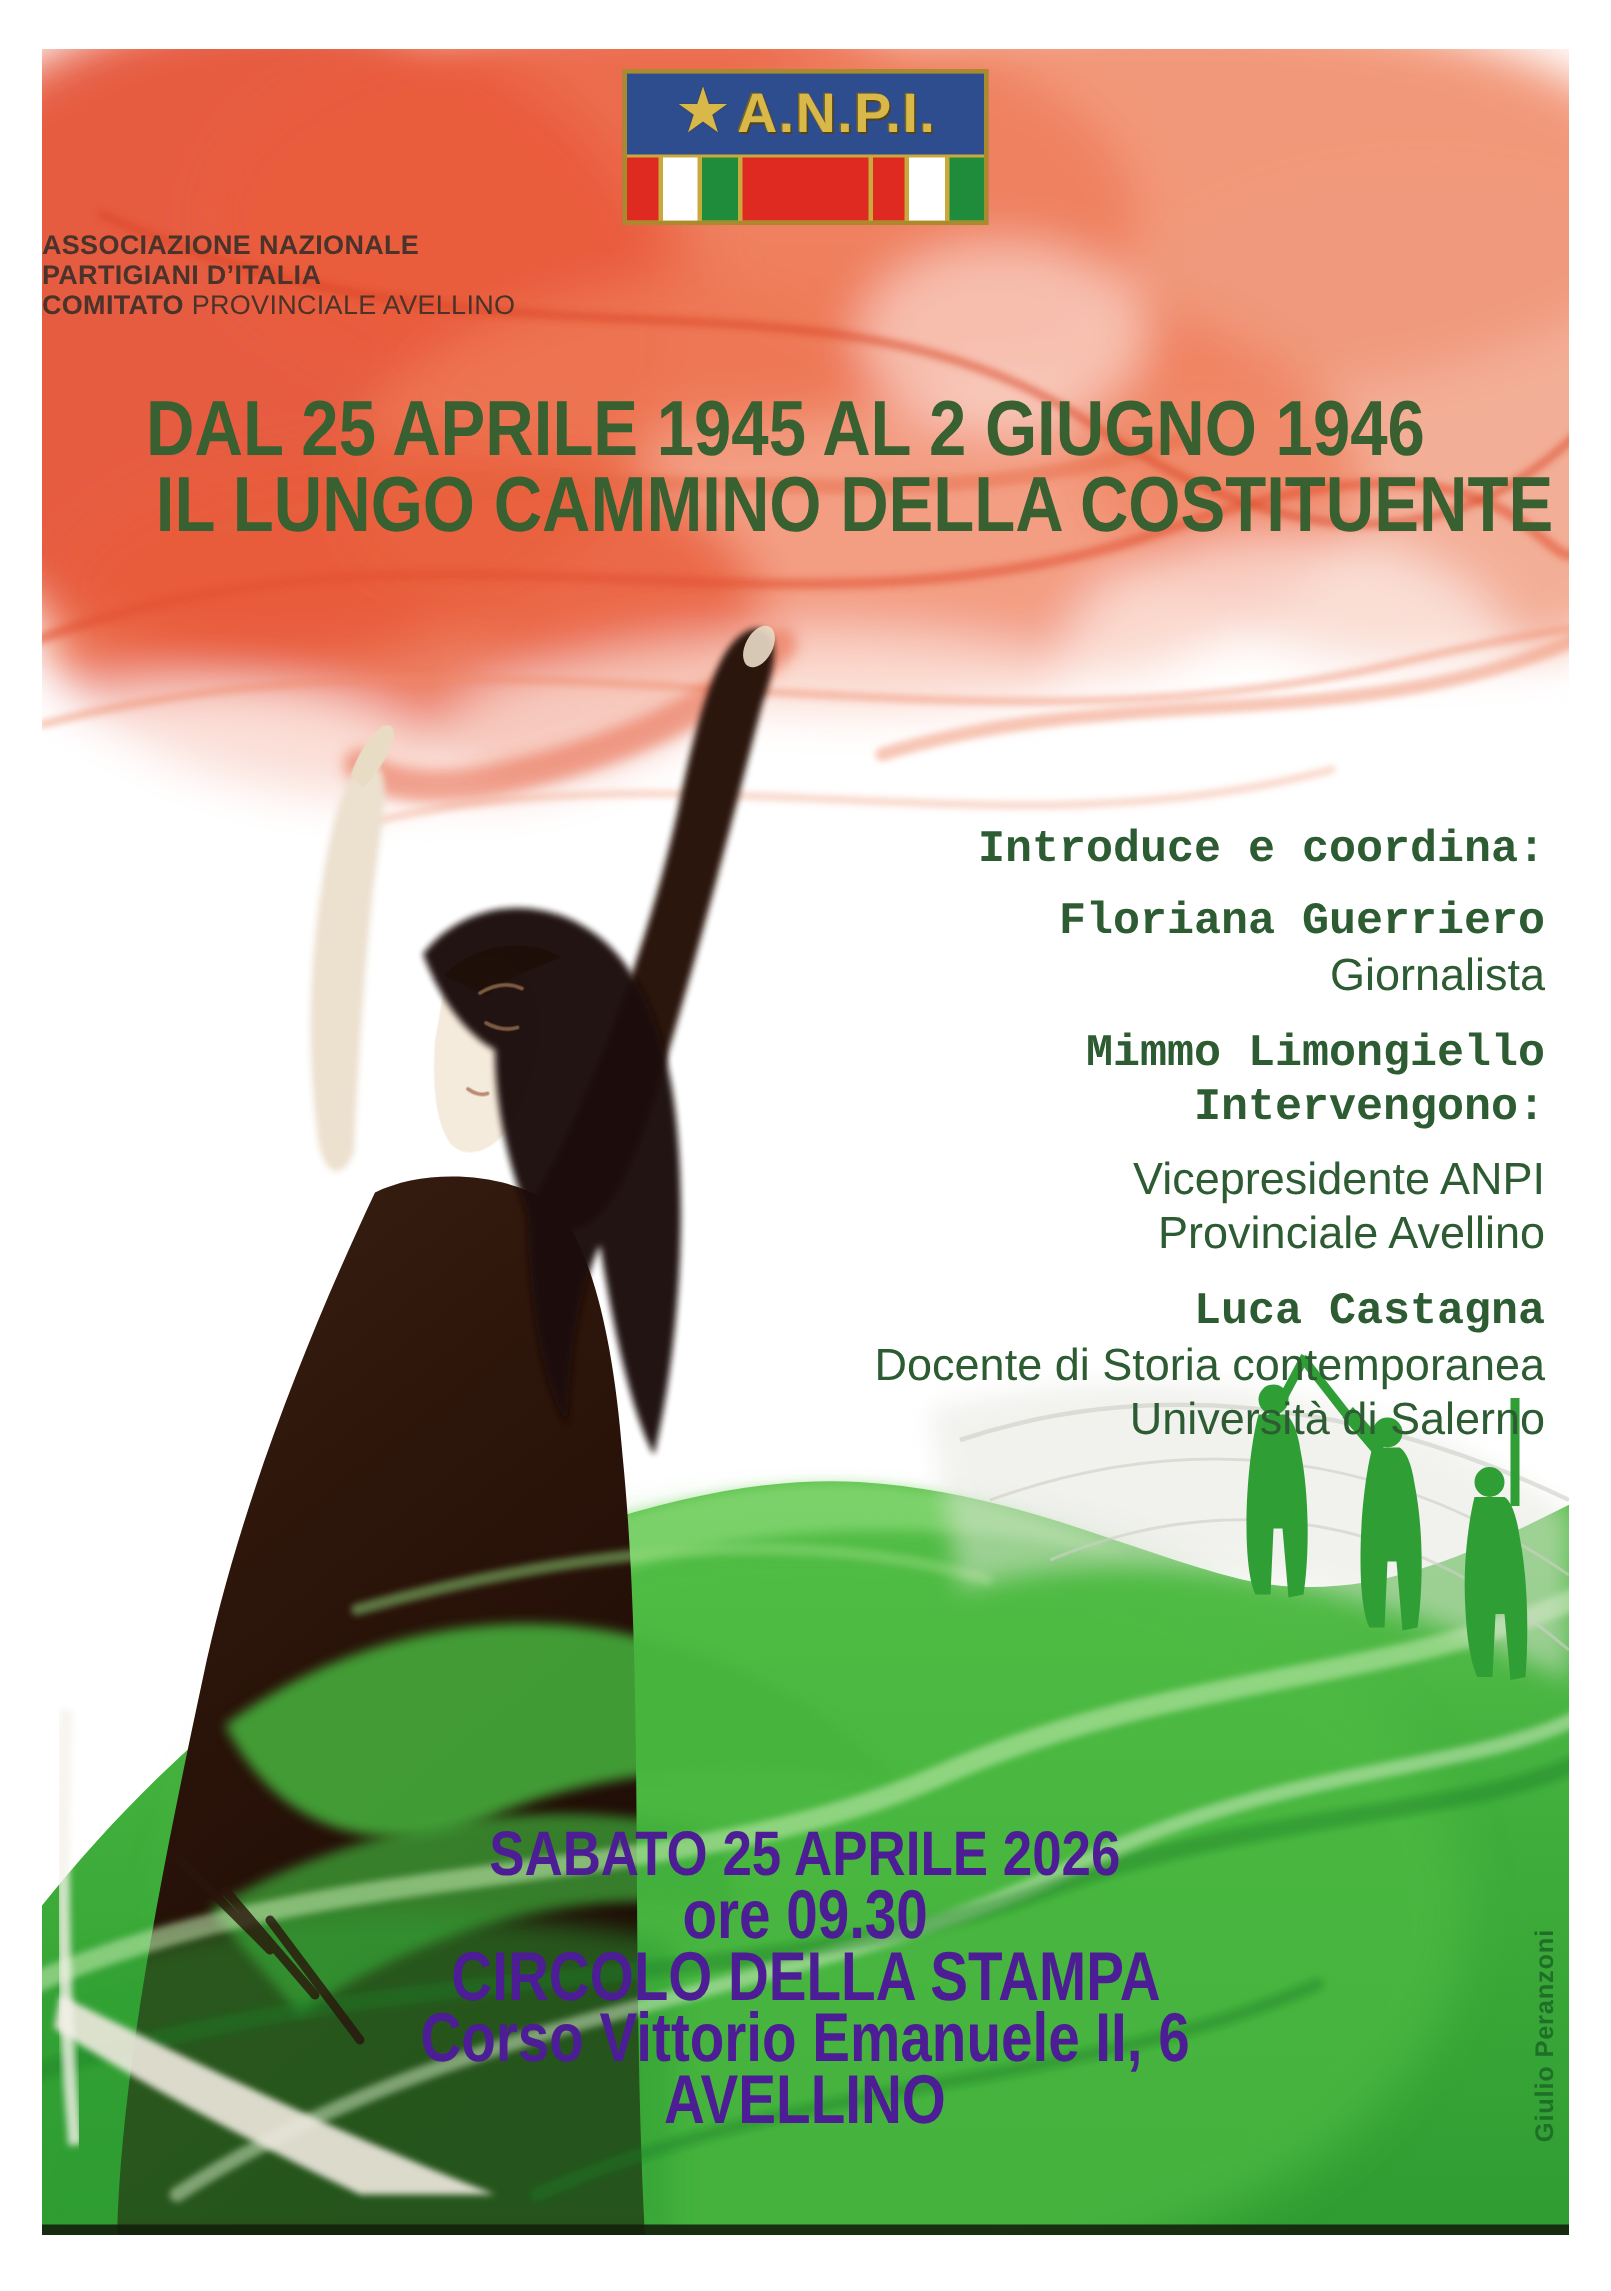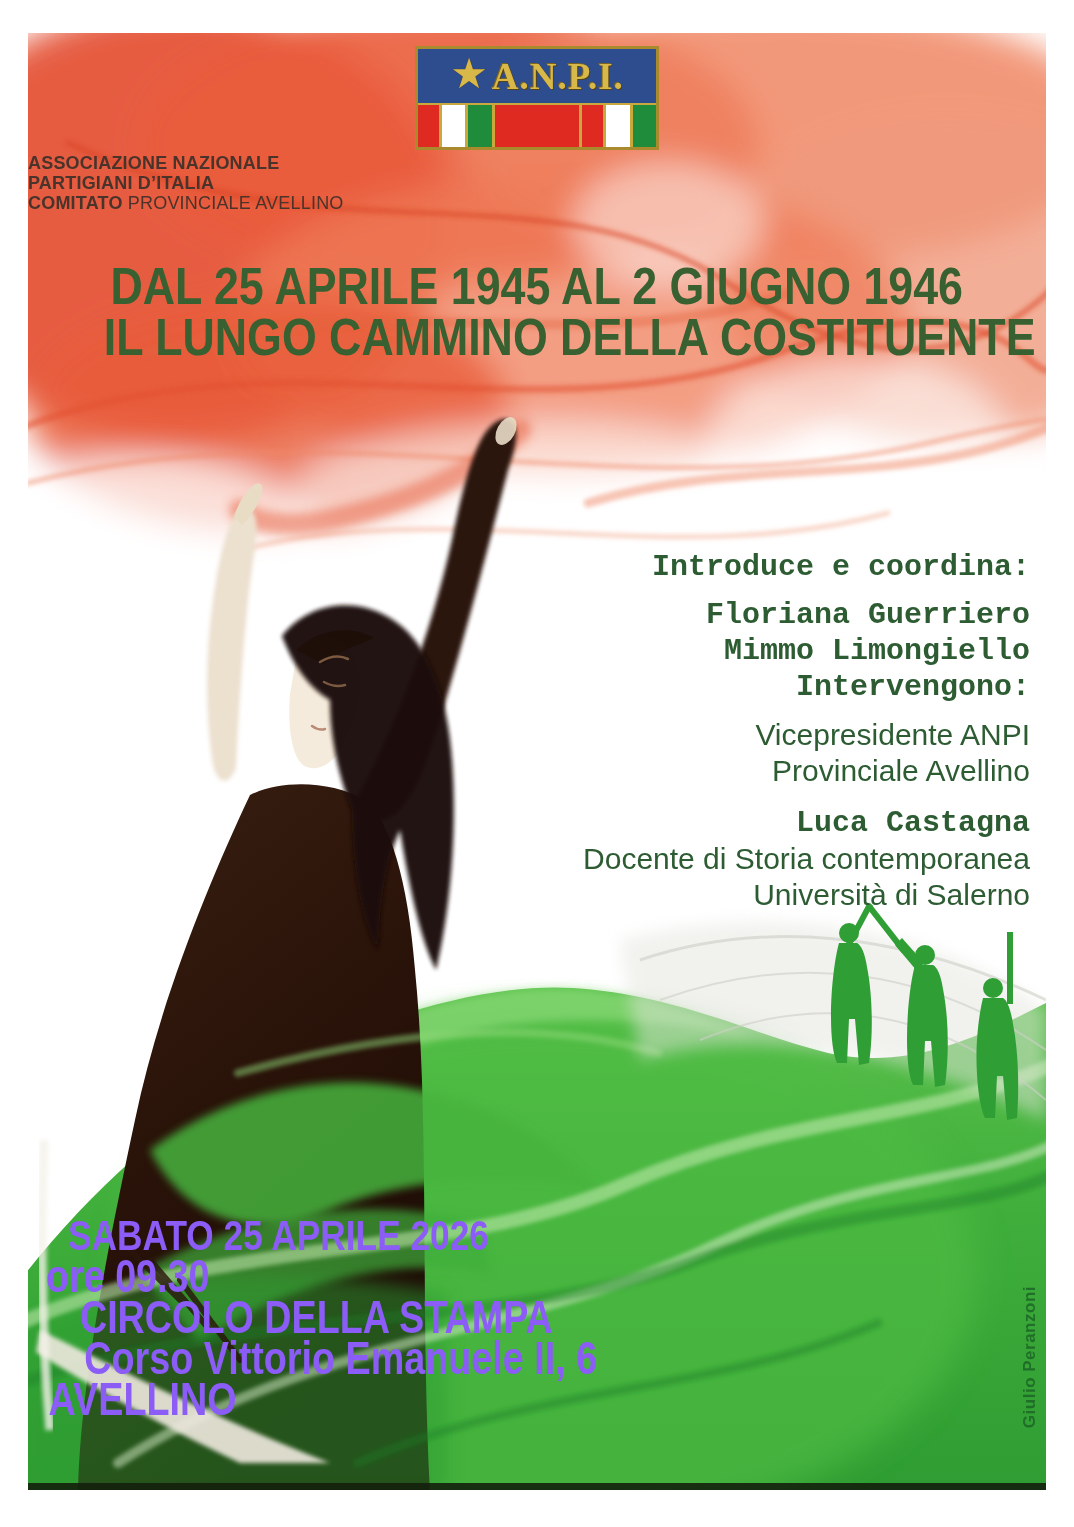--- a/index.html
+++ b/index.html
@@ -6,51 +6,51 @@
   .page{position:relative;width:1074px;height:1527px;background:#ffffff;overflow:hidden;
         font-family:"Liberation Sans", sans-serif;}
   .poster{position:absolute;left:28px;top:33px;width:1018px;height:1457px;background:#ffffff;overflow:hidden;}
   .art{position:absolute;left:0;top:0;z-index:0;}
 
   
   .logo{position:absolute;left:50%;top:13px;transform:translateX(-50%);width:238px;z-index:3;
         border:3px solid #a98b2e;background:#c9a93c;}
   .logo-top{height:54px;background:#2e4d8e;display:flex;align-items:center;justify-content:center;gap:4px;}
   .logo-star{font-size:42px;line-height:42px;color:#d9b84a;text-shadow:0 0 1px #4a3a10;margin-top:-4px;}
-  .logo-acronym{font-family:Liberation Serif, serif;font-weight:bold;font-size:37px;color:#d9b84a;
+  .logo-acronym{font-family:Liberation Sans, sans-serif;font-weight:bold;font-size:37px;color:#d9b84a;
         letter-spacing:1px;text-shadow:1px 1px 0 #55431a,-1px -1px 0 #7a6420;}
   .logo-ribbon{height:42px;margin-top:2px;display:flex;gap:3px;background:#c9a93c;}
   .logo-ribbon .s{height:100%;}
   .s.red{background:#df2a22;flex:10;}
   .s.white{background:#ffffff;flex:11;}
   .s.green{background:#1e8c3a;flex:11;}
   .s.wide{flex:40;}
 
   
   .org{position:absolute;left:0;top:120px;width:100%;text-align:left;z-index:3;
        color:#4a332a;font-size:18px;font-weight:bold;line-height:20px;letter-spacing:0.2px;}
   .org .light{font-weight:normal;}
 
   
-  .title{position:absolute;left:0;top:228px;width:100%;text-align:center;z-index:3;
+  .title{position:absolute;left:0;top:228px;width:100%;z-index:3;
          color:#386030;font-weight:bold;font-size:52px;line-height:51px;white-space:nowrap;}
   .title .tline{display:inline-block;transform:scaleX(0.86);transform-origin:50% 50%;}
 
   
   .speakers{position:absolute;right:16px;top:517px;z-index:3;text-align:right;
             color:#2d5c33;font-size:30px;line-height:34px;white-space:nowrap;}
   .speakers p{margin:0;}
   .sp-b{font-weight:bold;font-family:Liberation Mono, monospace;}
   .mb14{margin-bottom:14px !important;}
   .mb18{margin-bottom:18px !important;}
   .mb2{margin-bottom:2px !important;}
 
   
-  .event{position:absolute;left:0;top:1182px;width:100%;z-index:3;
-         color:#8b5cf6;font-weight:bold;line-height:41px;white-space:nowrap;}
+  .event{position:absolute;left:0;top:1182px;width:100%;text-align:center;z-index:3;
+         color:#4c1d95;font-weight:bold;line-height:41px;white-space:nowrap;}
   .event p{margin:0;font-size:46px;}
   .event p.first{font-size:42px;}
   .event .eline{display:inline-block;transform:scaleX(0.82);transform-origin:50% 50%;}
   .event p.first .eline{transform:scaleX(0.84);}
 
   
   .credit{position:absolute;right:6px;bottom:62px;z-index:3;color:#206f28;font-size:17px;font-weight:600;
           writing-mode:vertical-rl;transform:rotate(180deg);letter-spacing:0.5px;}
 </style>
 </head>
@@ -211,20 +211,21 @@
     </div>
 
     <div class="title">
       <div><span class="tline">DAL 25 APRILE 1945 AL 2 GIUGNO 1946</span></div>
       <div><span class="tline">IL LUNGO CAMMINO DELLA COSTITUENTE</span></div>
     </div>
 
     <div class="speakers">
       <p class="sp-b mb14">Introduce e coordina:</p>
       <p class="sp-b mb2">Floriana Guerriero</p>
+      <p class="mb18">Giornalista</p>
       <p class="sp-b mb2">Mimmo Limongiello</p>
       <p class="sp-b mb14">Intervengono:</p>
       <p class="mb2">Vicepresidente ANPI</p>
       <p class="mb18">Provinciale Avellino</p>
       <p class="sp-b mb2">Luca Castagna</p>
       <p class="mb2">Docente di Storia contemporanea</p>
       <p>Università di Salerno</p>
     </div>
 
     <div class="event">

